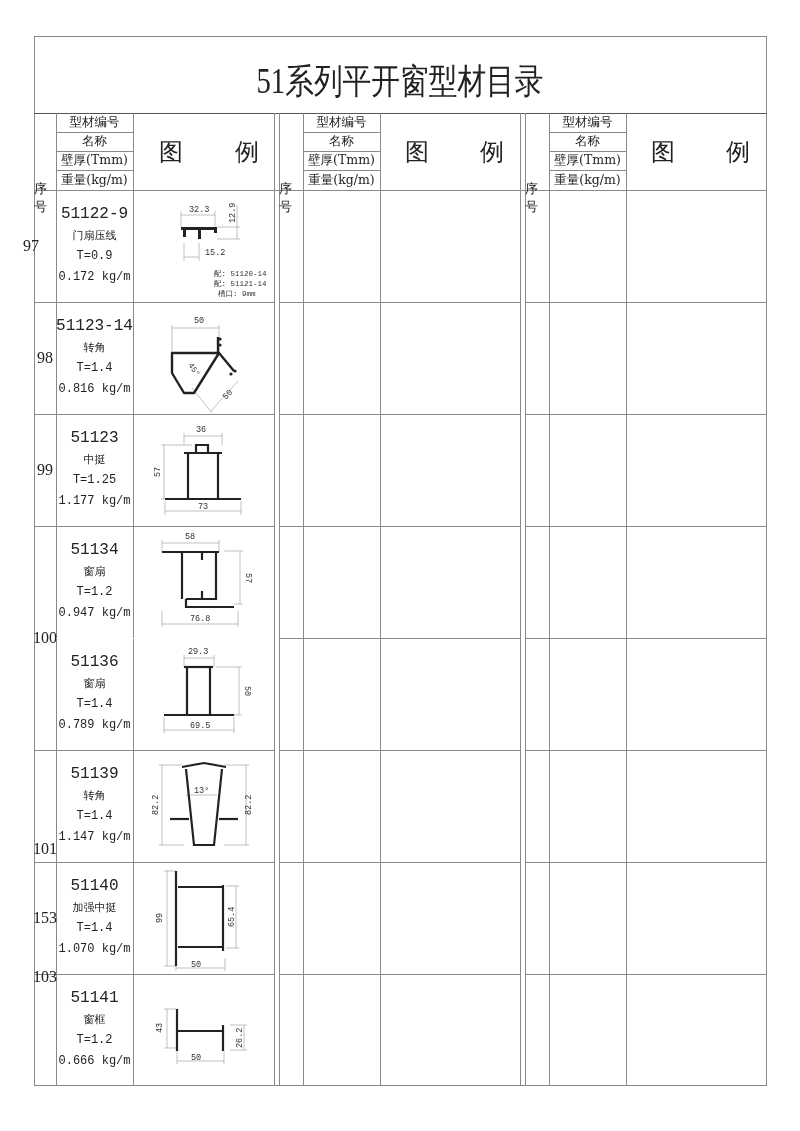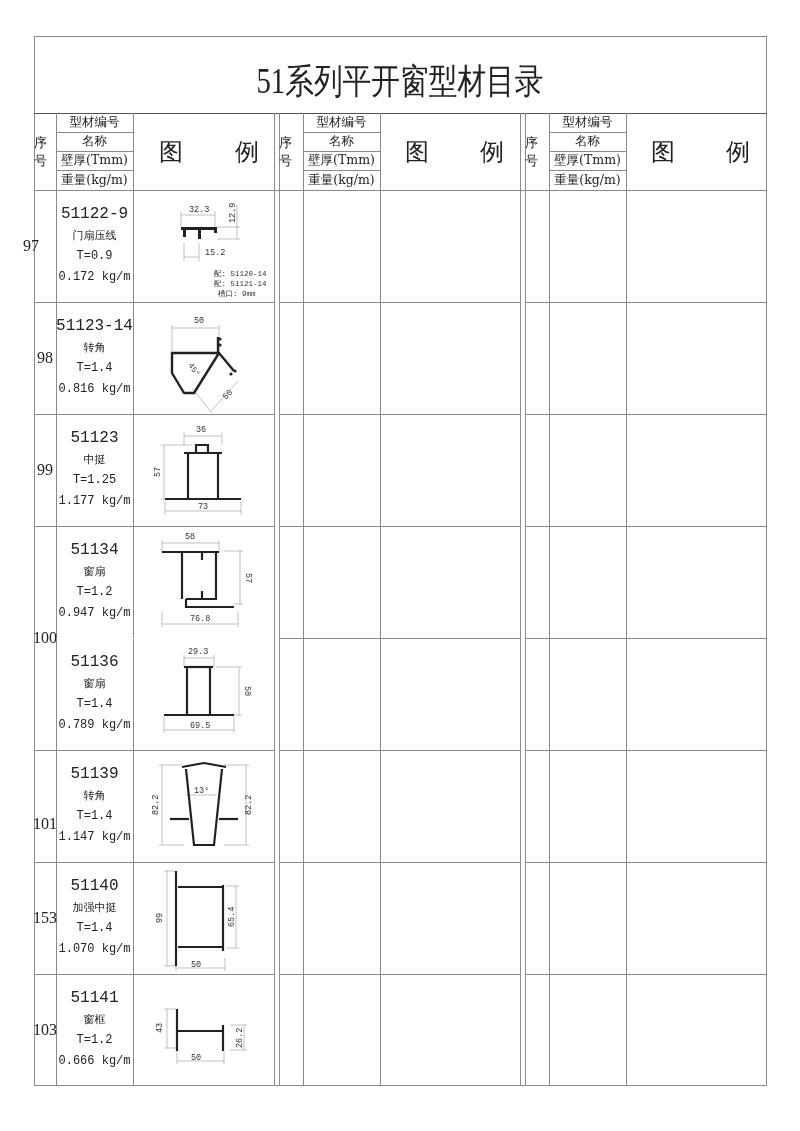--- a/index.html
+++ b/index.html
@@ -4,21 +4,21 @@
 <style>
   html, body { margin:0; padding:0; background:#ffffff; }
   body { width:800px; height:1131px; position:relative; overflow:hidden;
          font-family:"DejaVu Serif","Liberation Serif",serif; color:#222; }
   .line-h { position:absolute; height:1px; background:#8a8a8a; }
   .line-v { position:absolute; width:1px; background:#8a8a8a; }
   .thick { background:#555; }
   .title { position:absolute; left:34px; top:36px; width:732px; height:77px;
            display:flex; align-items:flex-end; justify-content:center; padding-bottom:8px; box-sizing:border-box;
            font-family:"Liberation Serif","DejaVu Serif",serif; font-size:35px; letter-spacing:0px; transform:scaleX(0.82); }
-  .hdr-seq { position:absolute; font-size:13px; display:flex; align-items:center; justify-content:center; }
+  .hdr-seq { position:absolute; font-size:13px; display:flex; align-items:center; justify-content:center;margin-top:46px; }
   .hdr-sub { position:absolute; font-size:12.5px; display:flex; align-items:center; justify-content:center; }
   .hdr-fig { position:absolute; font-size:24px; display:flex; align-items:center; }
   .seq { position:absolute; font-size:16px; display:flex; align-items:center; justify-content:center; font-family:"Liberation Serif",serif; }
   .info { position:absolute; display:flex; flex-direction:column; align-items:center; justify-content:center;
           font-family:"Liberation Mono","DejaVu Sans Mono",monospace; font-size:12px; line-height:21px; }
   .info .code { font-size:16px; }
   .info .name { font-family:"DejaVu Serif",serif; font-size:11px; }
   .fig { position:absolute; }
   svg text { font-family:"Liberation Mono","DejaVu Sans Mono",monospace; fill:#333; }
 </style>
@@ -267,21 +267,21 @@
         <path d="M76 28 V76"></path>
         <path d="M30 76 H100"></path>
     </g>
     <text x="54" y="15" font-size="8.5">29.3</text>
     <text x="0" y="0" font-size="8.5" transform="translate(111,47) rotate(90)">50</text>
     <text x="56" y="89" font-size="8.5">69.5</text>
   </svg>
 </div>
 
 <div>
-  <div class="seq" style="left:34px;top:768px;width:22px;height:112px;">101</div>
+  <div class="seq" style="left:34px;top:793px;width:22px;height:112px;">101</div>
   <div class="info" style="left:56px;top:750px;width:77px;height:112px;">
     <span class="code">51139</span>
     <span class="name">转角</span>
     <span>T=1.4</span>
     <span>1.147 kg/m</span>
   </div>
   <svg class="fig" style="left:134px;top:751px;" width="140" height="111">
     <g stroke="#999" stroke-width="0.6" fill="none">
       <line x1="28" y1="14" x2="28" y2="94"></line>
         <line x1="25" y1="14" x2="48" y2="14"></line>
@@ -329,21 +329,21 @@
         <path d="M44 84 H89"></path>
         <path d="M89 22 V88"></path>
     </g>
     <text x="0" y="0" font-size="8.5" transform="translate(28,60) rotate(-90)">99</text>
     <text x="0" y="0" font-size="8.5" transform="translate(100,64) rotate(-90)">65.4</text>
     <text x="57" y="104" font-size="8.5">50</text>
   </svg>
 </div>
 
 <div>
-  <div class="seq" style="left:34px;top:974px;width:22px;height:111px;text-align:right;">103</div>
+  <div class="seq" style="left:34px;top:921px;width:22px;height:111px;text-align:right;">103</div>
   <div class="info" style="left:56px;top:974px;width:77px;height:111px;">
     <span class="code">51141</span>
     <span class="name">窗框</span>
     <span>T=1.2</span>
     <span>0.666 kg/m</span>
   </div>
   <svg class="fig" style="left:134px;top:975px;" width="140" height="110">
     <g stroke="#999" stroke-width="0.6" fill="none">
       <line x1="33" y1="34" x2="33" y2="73"></line>
         <line x1="30" y1="34" x2="42" y2="34"></line>

